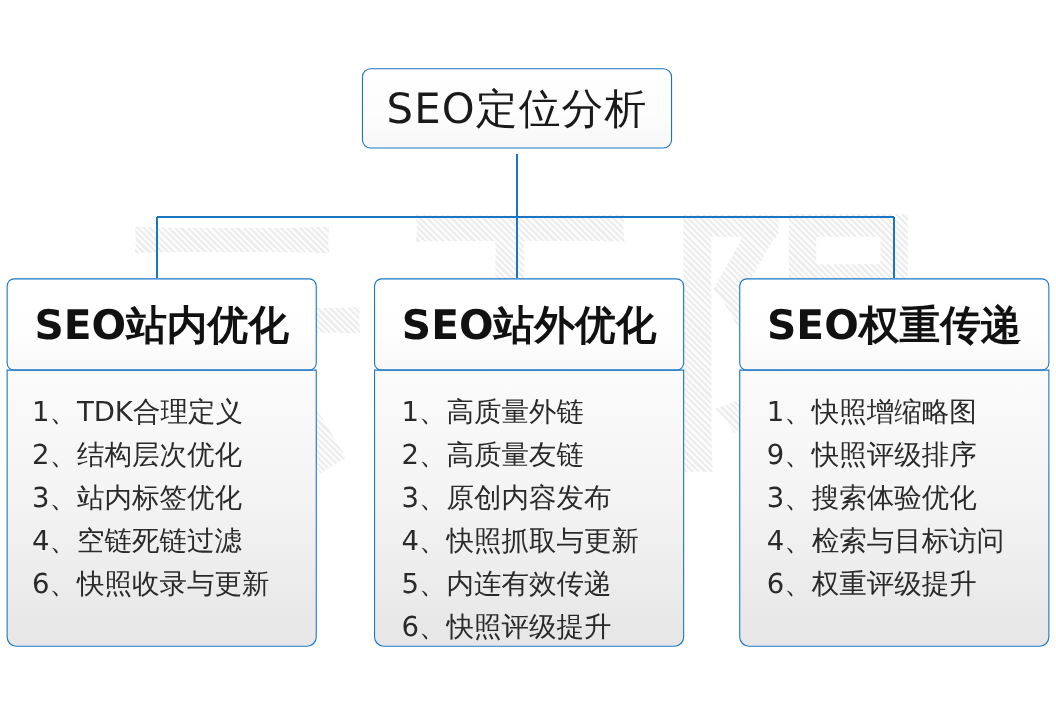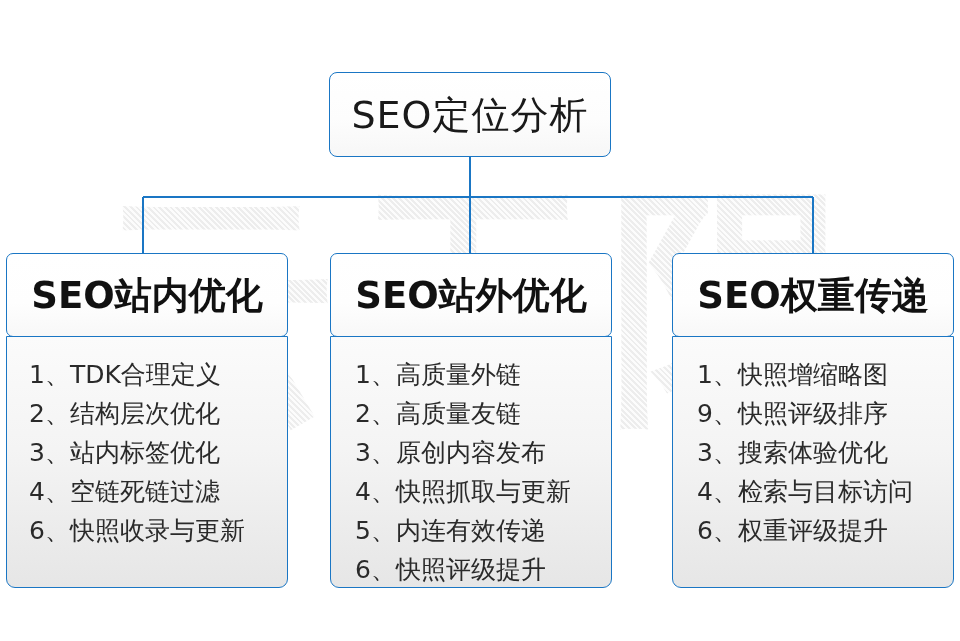--- a/index.html
+++ b/index.html
@@ -65,30 +65,29 @@
     z-index: 1;
     pointer-events: none;
   }
 
   
   #root-node {
     position: absolute;
     left: 329px;
     top: 62px;
     width: 282px;
-    height: 85px;
+    height: 73px;
     box-sizing: border-box;
     border: 1.4px solid #1a76c4;
     border-radius: 8px;
     background: linear-gradient(180deg, #ffffff 0%, #fdfdfd 55%, #f7f7f7 100%);
     display: flex;
     align-items: center;
     justify-content: center;
     z-index: 3;
-    margin-top: 10px;
   }
   #root-node .node-title {
     font-size: 38px;
     color: #1a1a1a;
     letter-spacing: 1px;
     line-height: 1;
   }
 
   
   .column {
@@ -131,21 +130,21 @@
     height: 39px;
     white-space: nowrap;
     padding-left: 26px;
   }
   .col-1 .col-body .item { padding-left: 22px; }
   .col-2 .col-body .item { padding-left: 24px; }
   .col-3 .col-body .item { padding-left: 24px; }
 
   
   .col-1 { left: 6px;   top: 253px; width: 282px; }
-  .col-2 { left: 330px; top: 253px; width: 282px; }
+  .col-2 { left: 340px; top: 253px; width: 282px; }
   .col-3 { left: 672px; top: 253px; width: 282px; }
 
   .col-1 .col-body,
   .col-2 .col-body,
   .col-3 .col-body { height: 252px; }
 </style>
 </head>
 <body>
 
 <div id="canvas">

